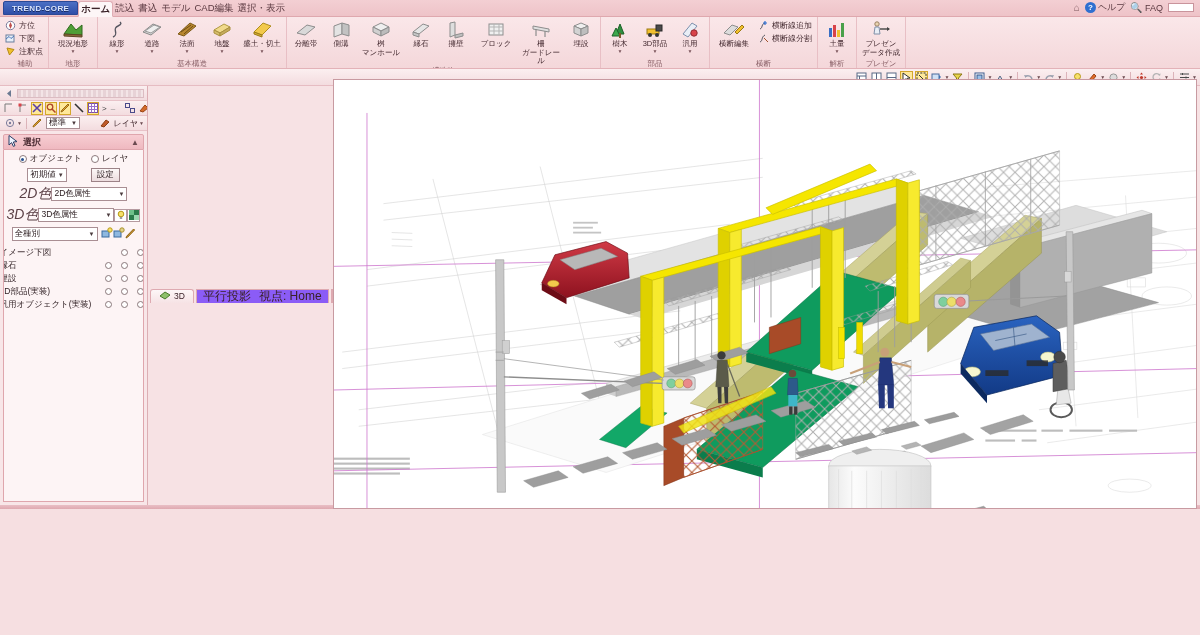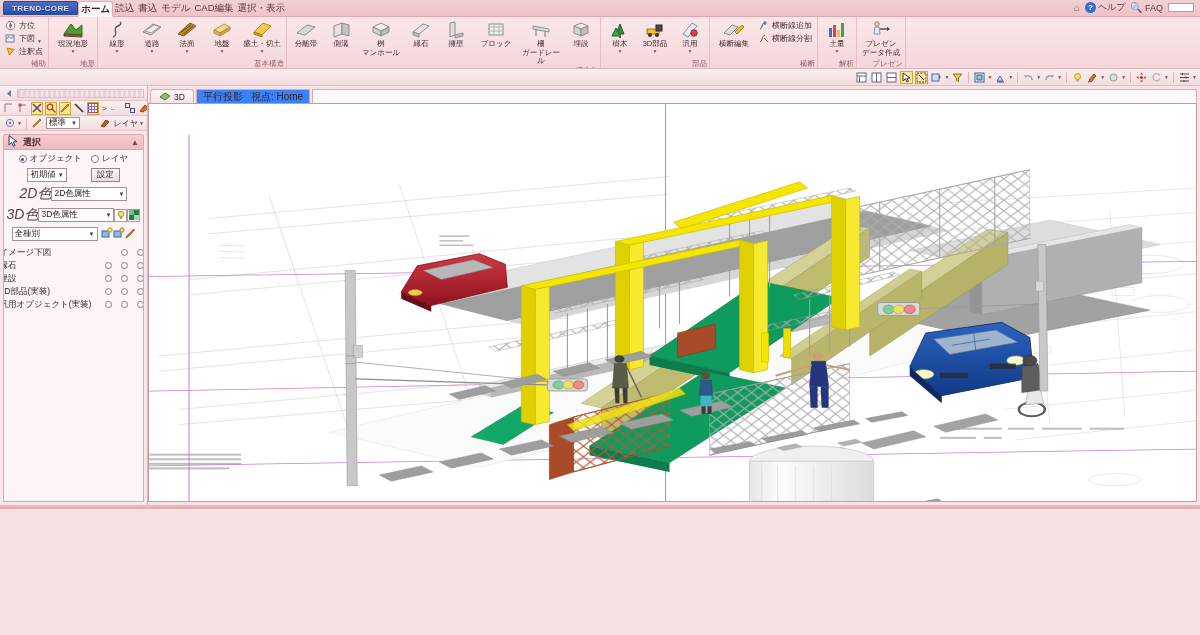--- a/index.html
+++ b/index.html
@@ -40,21 +40,21 @@
   .mini-box{ width:26px;height:9px;border:1px solid #c9949c;background:#fff; }
 
   
   .ribbon{
     flex:0 0 52px; display:flex; align-items:stretch;
     background:linear-gradient(#fae7e9,#f4d7da);
     border-bottom:1px solid #e3b2b8; padding-left:2px; overflow:hidden;
   }
   .rgroup{ display:flex; flex-direction:column; border-right:1px solid #e8bfc5; padding:1px 2px 0 2px; }
   .rgroup .items{ display:flex; align-items:flex-start; flex:1; gap:1px; }
-  .rgroup .glabel{ text-align:right; font-size:7.5px; color:#8a6168; line-height:9px; height:9px; }
+  .rgroup .glabel{ text-align:center; font-size:7.5px; color:#8a6168; line-height:9px; height:9px; }
 
   .bigbtn{
     width:34px; display:flex; flex-direction:column; align-items:center; justify-content:flex-start;
     padding-top:2px; cursor:default;
   }
   .bigbtn .ic{ height:19px; display:flex; align-items:flex-end; }
   .bigbtn .lb{ font-size:7.5px; line-height:8.5px; text-align:center; color:#43292f; margin-top:1px; white-space:pre-line; }
   .bigbtn .caret{ font-size:5px; line-height:4px; color:#7a545b; }
   .bigbtn.w44{ width:44px; }
 
@@ -114,30 +114,30 @@
   .lbl-s{ font-size:14px; color:#5b4046; white-space:nowrap;font-style:italic; }
   .iconbox{ width:13px;height:13px;border:1px solid #b59aa0;background:#fff;display:flex;align-items:center;justify-content:center; }
   .legend{ margin-top:2px; display:flex; flex-direction:column; }
   .legrow{ display:flex; align-items:center; height:13px; font-size:8.5px; color:#33232700; }
   .legrow .nm{ flex:1; font-size:8.5px; color:#332327; white-space:nowrap; overflow:hidden; }
   .legrow .dots{ display:flex; gap:9px; width:56px; justify-content:flex-end; padding-right:3px;}
   .cdot{ width:7px;height:7px;border-radius:50%;border:1px solid #8a787b;background:#fff; }
   .cdot.hide{ visibility:hidden; }
 
   
-  .viewwrap{ flex:1; display:flex; flex-direction:column; min-width:0; background:#f7e2e4; padding:0 3px 3px 0; }
+  .viewwrap{ flex:1; display:flex; flex-direction:row; min-width:0; background:#f7e2e4; padding:0 3px 3px 0;align-items:center; }
   .viewtabs{ height:17px; display:flex; align-items:flex-end; gap:2px; padding-left:2px; }
   .vtab{
     height:14px; padding:0 8px; display:flex; align-items:center; gap:3px; font-size:8.5px;
     background:linear-gradient(#fdf6f7,#f6e3e5); border:1px solid #deaab1; border-bottom:none;
     border-radius:3px 3px 0 0; color:#3a2228;
   }
   .vstat{
-    height:14px; display:flex; align-items:center; gap:8px; padding:0 6px; font-size:10px;
-    background:#3b82f6; border:1px solid #deaab1; border-bottom:none; color:#3a2228;
+    height:14px; display:flex; align-items:center; gap:8px; padding:0 6px; font-size:12px;
+    background:#8b5cf6; border:1px solid #deaab1; border-bottom:none; color:#3a2228;
   }
   .vstat-fill{ flex:1; height:14px; border:1px solid #deaab1; border-bottom:none; background:#fdf8f9; }
   .canvas{
     flex:1; background:#ffffff; border:1px solid #c89aa1; position:relative; overflow:hidden;
   }
   .canvas svg{ display:block; width:100%; height:100%; }
   .statusbar{ height:4px; flex:0 0 4px; background:linear-gradient(#e9bfc5,#dfa9b0); }
 </style>
 </head>
 <body>

